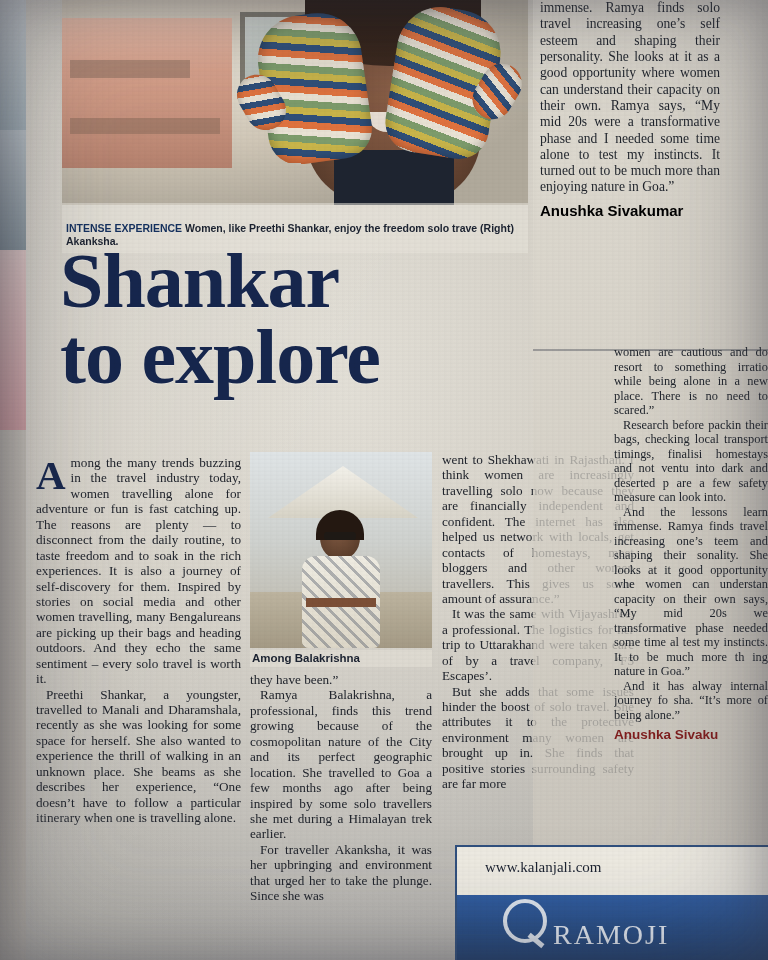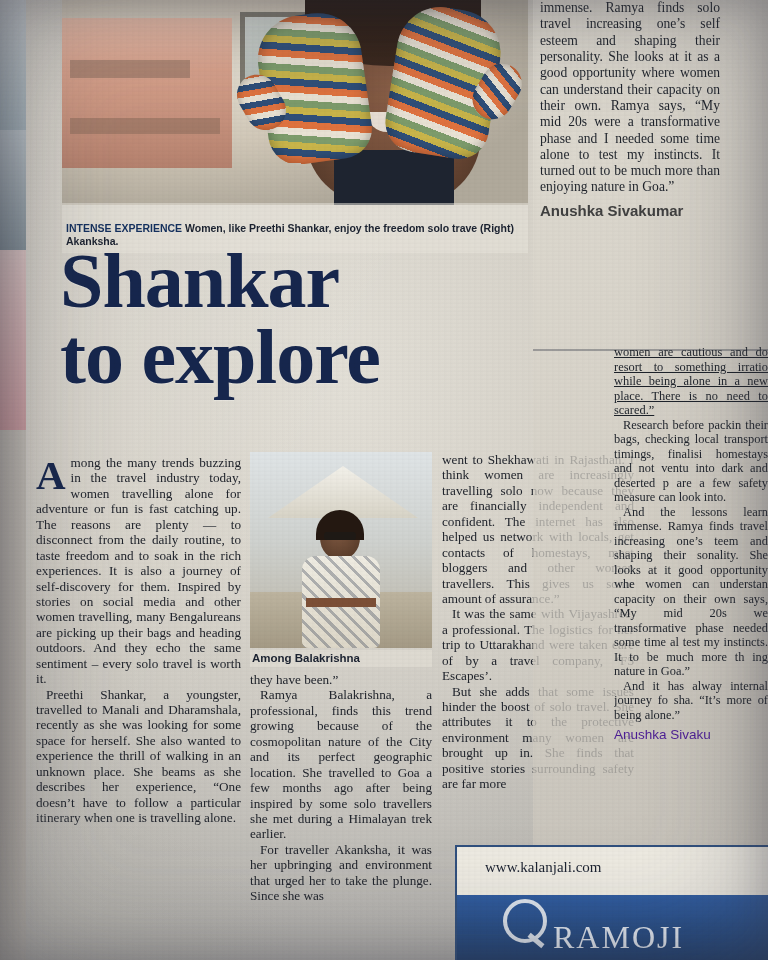--- a/index.html
+++ b/index.html
@@ -254,47 +254,47 @@
     line-height: 1.2;
     color: #1d222a;
     text-align: justify;
   }
   .rp-top p { margin: 0; text-indent: 10px; }
   .rp-top p.first { text-indent: 0; }
   .byline {
     font-family: "Liberation Sans", sans-serif;
     font-weight: bold;
     font-size: 15px;
-    color: #404040;
+    color: #000000;
     margin-top: 6px;
   }
   .rp-divider {
     position: absolute;
     left: 533px; top: 349px;
     width: 235px; height: 2px;
     background: rgba(40,45,60,.35);
   }
   .rp-lower {
     position: absolute;
     left: 614px; top: 345px; width: 154px;
     font-family: "Liberation Serif", serif;
     font-size: 12.4px;
     line-height: 1.17;
     color: #1d222a;
     text-align: justify;
     overflow: hidden;
     height: 500px;
   }
   .rp-lower p { margin: 0; text-indent: 9px; }
-  .rp-lower p.first { text-indent: 0; text-decoration: underline; }
+  .rp-lower p.first { text-indent: 0; }
   .byline2 {
     font-family: "Liberation Sans", sans-serif;
-    font-weight: normal;
+    font-weight: bold;
     font-size: 13.5px;
-    color: #4c1d95;
+    color: #7f1d1d;
     margin-top: 5px;
   }
 
   
   .advert {
     position: absolute;
     left: 455px; top: 845px;
     width: 313px; height: 115px;
     background: #efece3;
     border: 2px solid #30507e;
@@ -326,21 +326,21 @@
     position: absolute;
     right: -2px; bottom: -4px;
     width: 18px; height: 5px;
     background: #dfe6ef;
     transform: rotate(40deg);
   }
   .ad-brand {
     position: absolute;
     left: 96px; top: 72px;
     font-family: "Liberation Serif", serif;
-    font-size: 32px;
+    font-size: 28px;
     letter-spacing: 2px;
     color: #e7edf5;
   }
 
   
   .blur-bl {
     position: absolute;
     left: 0; bottom: 0; width: 300px; height: 160px;
     background: radial-gradient(ellipse at 10% 100%, rgba(180,178,170,.55), rgba(180,178,170,0) 70%);
     pointer-events: none;

